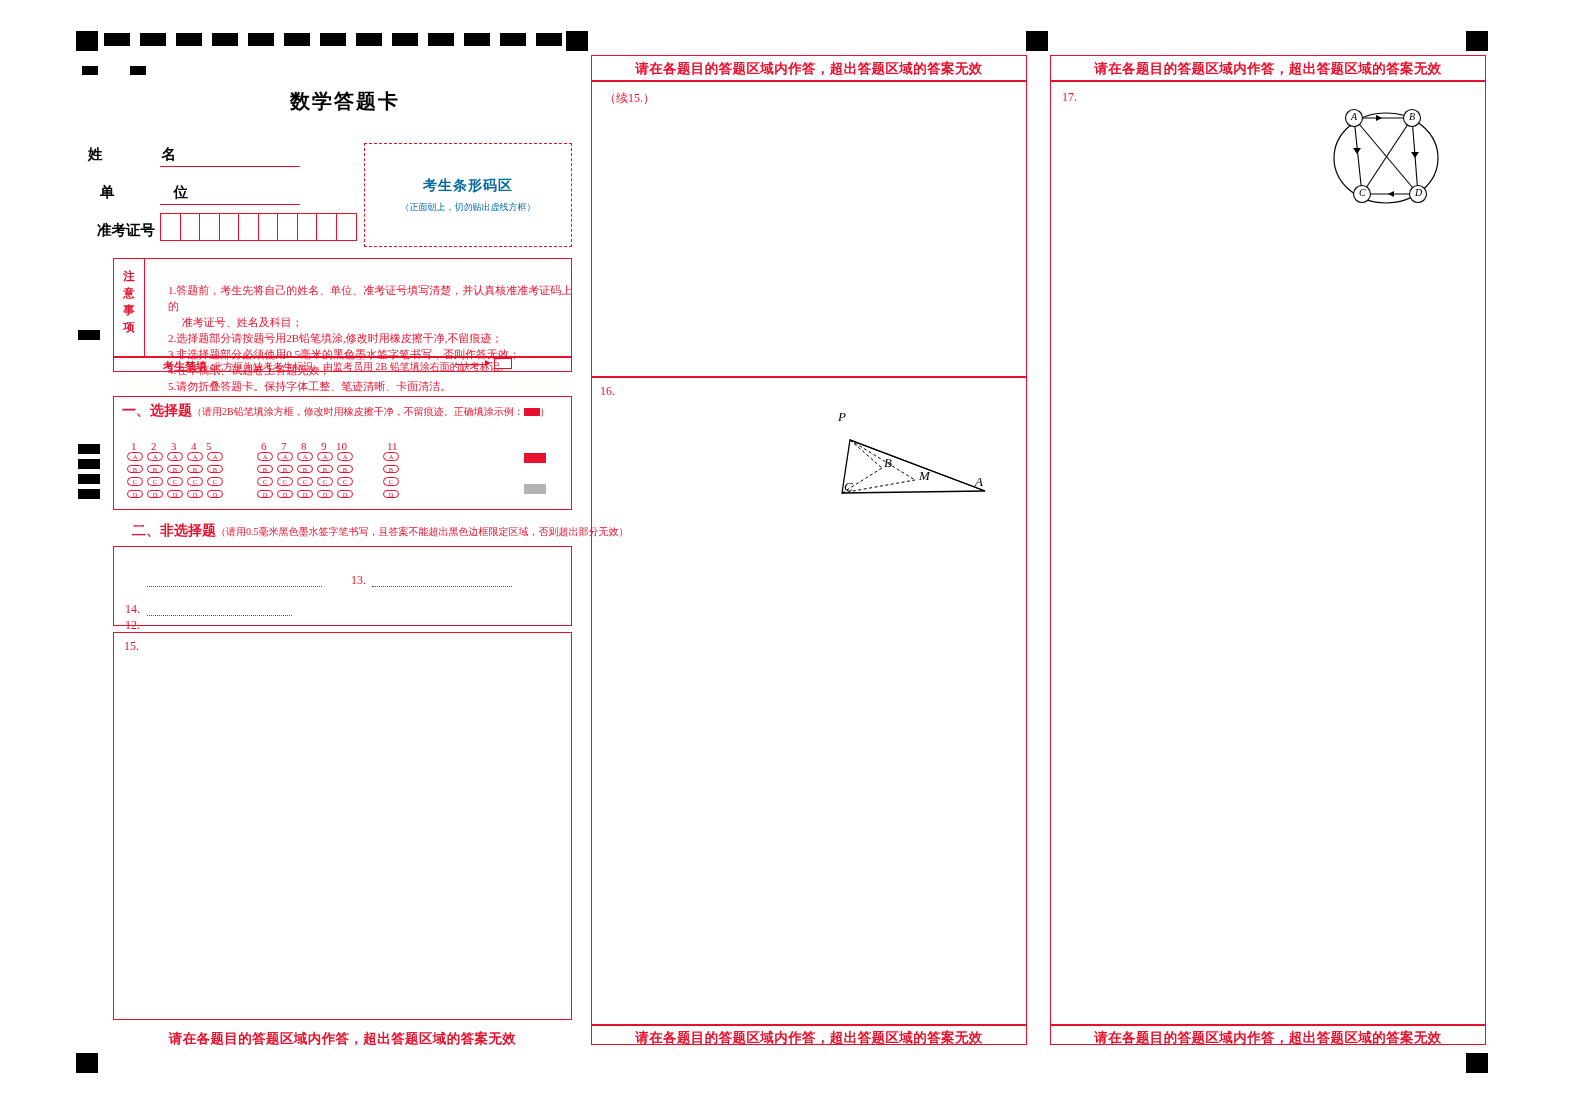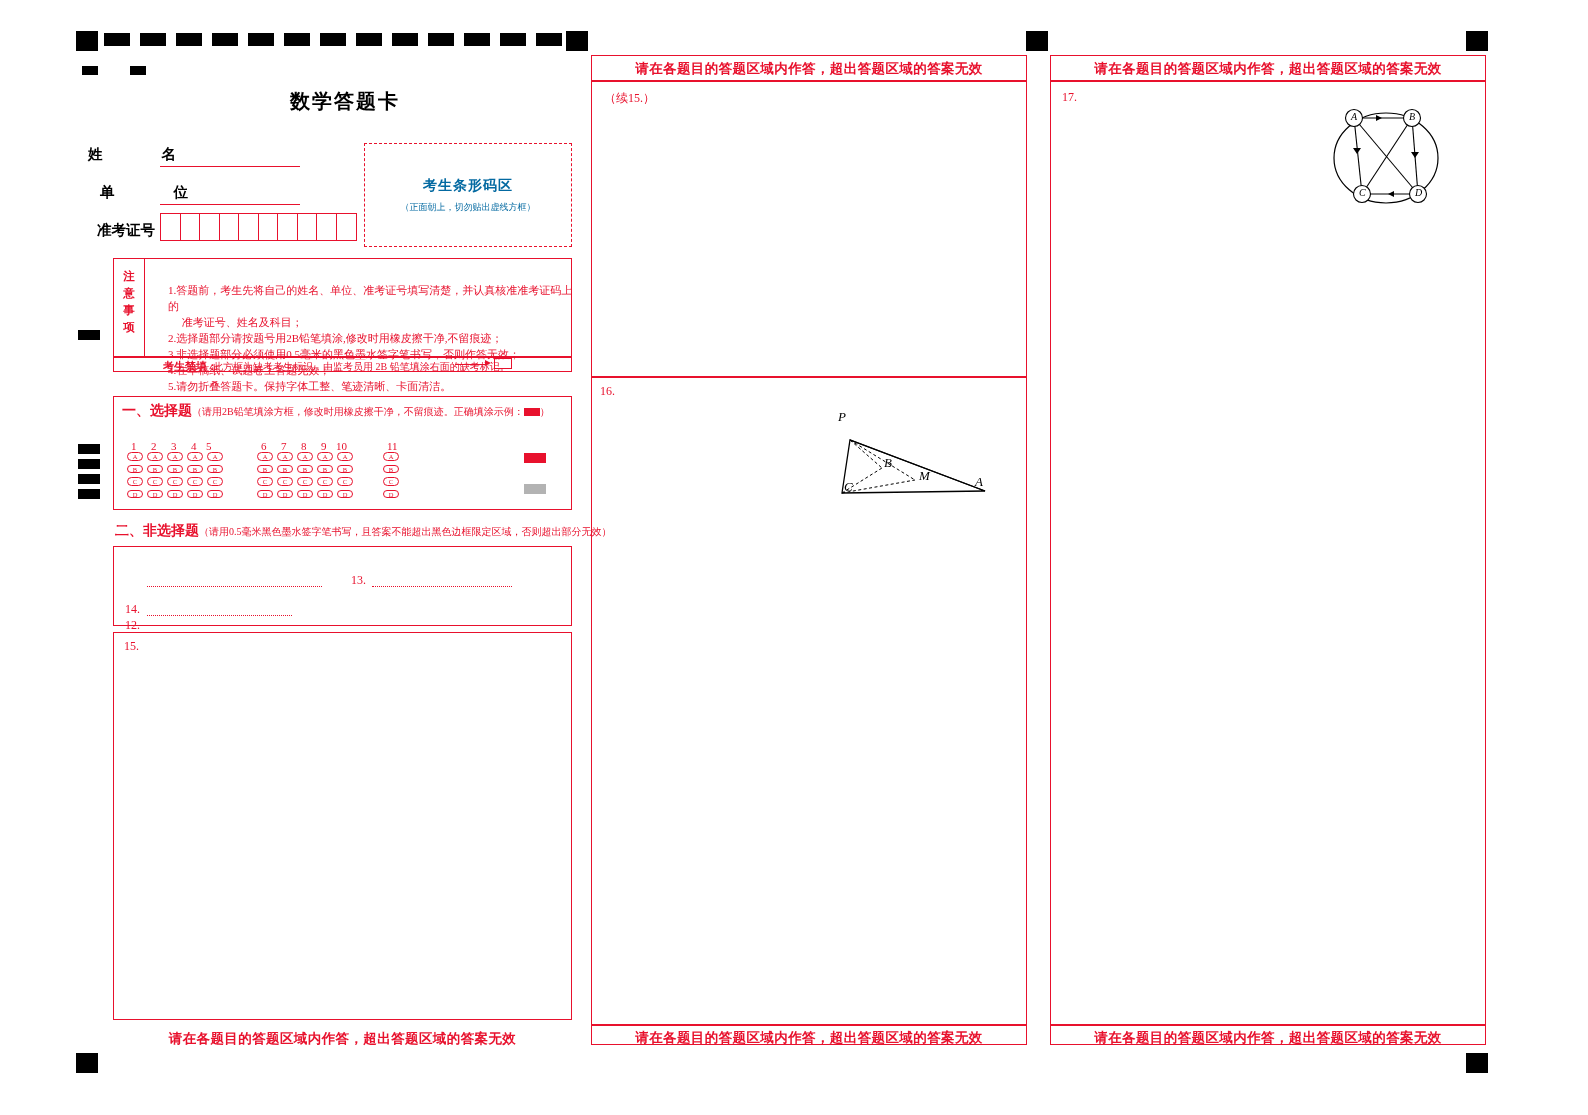--- a/index.html
+++ b/index.html
@@ -365,21 +365,21 @@
       <div class="bub" style="left: 337px; top: 489.8px;">D</div>
       <div class="bub" style="left: 383px; top: 452px;">A</div>
       <div class="bub" style="left: 383px; top: 464.6px;">B</div>
       <div class="bub" style="left: 383px; top: 477.2px;">C</div>
       <div class="bub" style="left: 383px; top: 489.8px;">D</div>
     </div>
 
   <div class="swatch-red" style="left:524px;top:453px;"></div>
   <div class="swatch-grey" style="left:524px;top:484px;"></div>
 
-  <div class="sec-head" style="left:115px;top:522px;">
+  <div class="sec-head" style="left:132px;top:522px;">
     <b>二、非选择题</b><span class="small">（请用0.5毫米黑色墨水签字笔书写，且答案不能超出黑色边框限定区域，否则超出部分无效）</span>
   </div>
 
   <div class="redbox" style="left:113px;top:546px;width:459px;height:80px;"></div>
   <div class="qlabel" style="left:125px;top:573px;margin-top:45px;">12.</div>
   <div class="dotline" style="left:147px;top:585px;width:175px;"></div>
   <div class="qlabel" style="left:351px;top:573px;">13.</div>
   <div class="dotline" style="left:372px;top:585px;width:140px;"></div>
   <div class="qlabel" style="left:125px;top:602px;text-align:right;">14.</div>
   <div class="dotline" style="left:147px;top:614px;width:145px;"></div>

